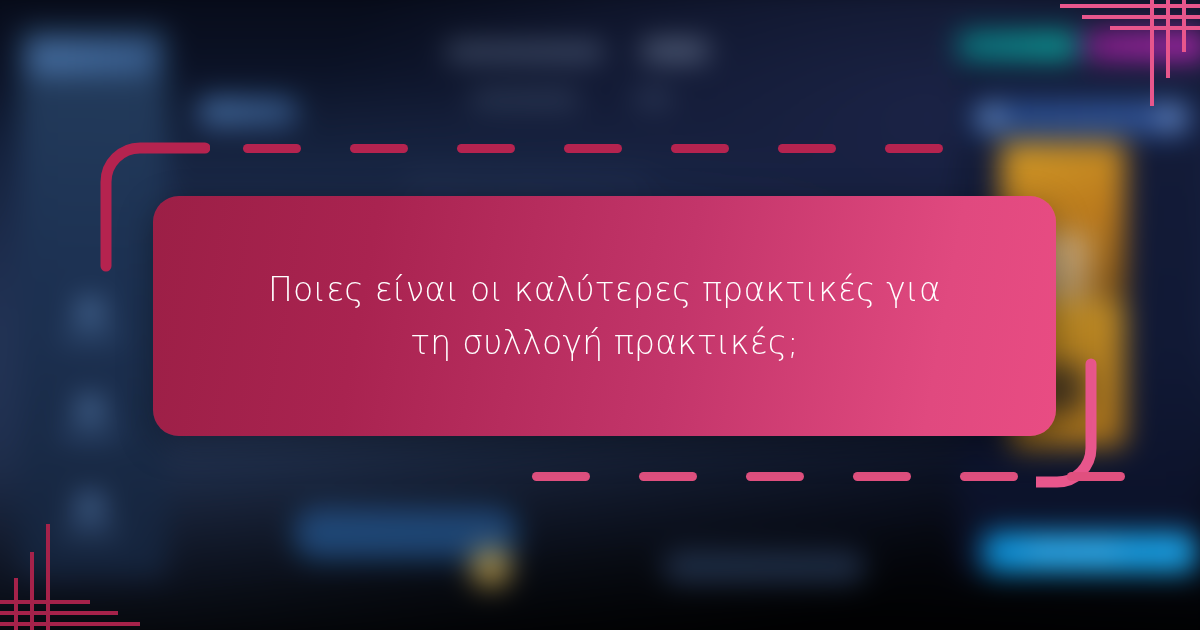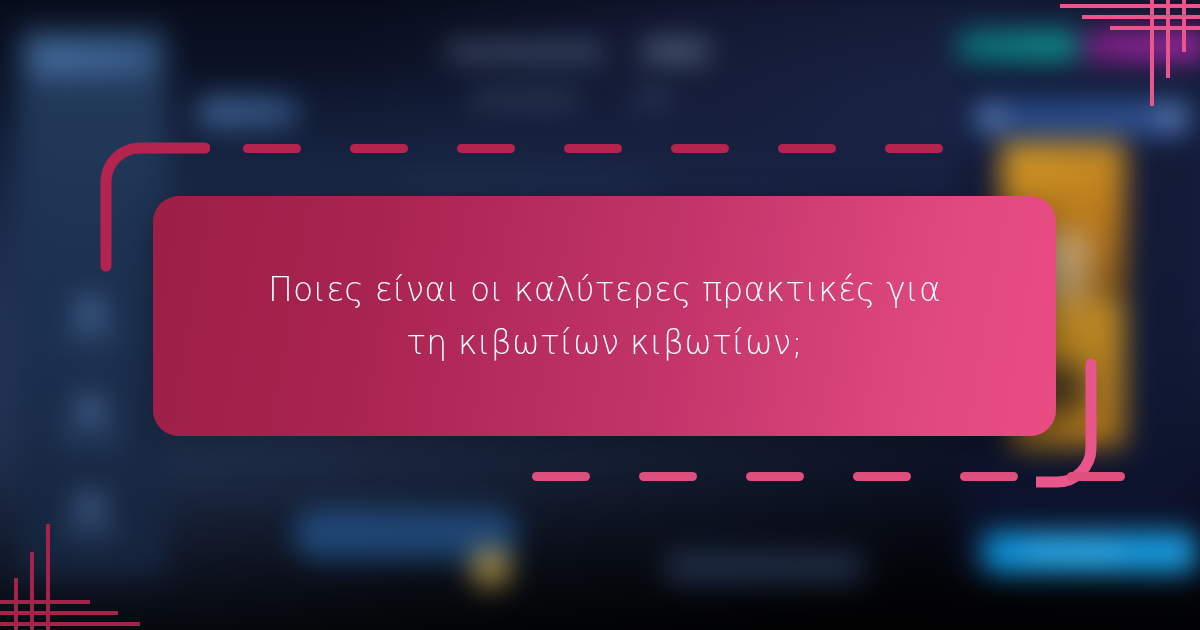--- a/index.html
+++ b/index.html
@@ -207,16 +207,16 @@
   <div class="dash-row" style="left:532px; top:472px; gap:49px;">
     <div class="dash bot" style="width:58px;"></div>
     <div class="dash bot" style="width:58px;"></div>
     <div class="dash bot" style="width:58px;"></div>
     <div class="dash bot" style="width:58px;"></div>
     <div class="dash bot" style="width:58px;"></div>
     <div class="dash bot" style="width:58px;"></div>
   </div>
 
   <div id="card">
-    <div id="card-text">Ποιες είναι οι καλύτερες πρακτικές για τη κιβωτίων κιβωτίων;</div>
+    <div id="card-text">Ποιες είναι οι καλύτερες πρακτικές για τη συλλογή πρακτικές;</div>
   </div>
 
 </div>
 
 </body></html>

